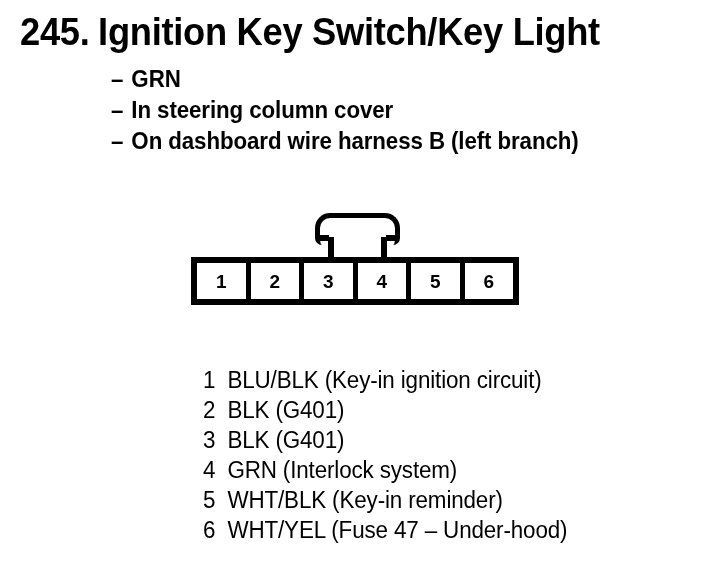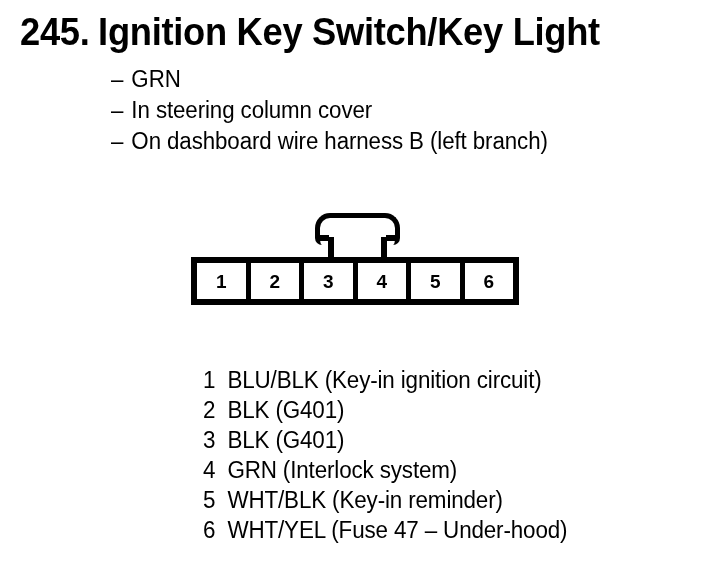--- a/index.html
+++ b/index.html
@@ -34,20 +34,21 @@
   .page-title .num {
     margin-right: 9px;
   }
 
   
   .subline-list {
     position: absolute;
     left: 111px;
     top: 64px;
     width: 560px;
+    font-weight: bold;
   }
   .subline {
     font-size: 23px;
     line-height: 31px;
     white-space: nowrap;
     letter-spacing: -0.1px;
     transform: scaleX(0.97);
     transform-origin: left top;
   }
   .subline .dash {

